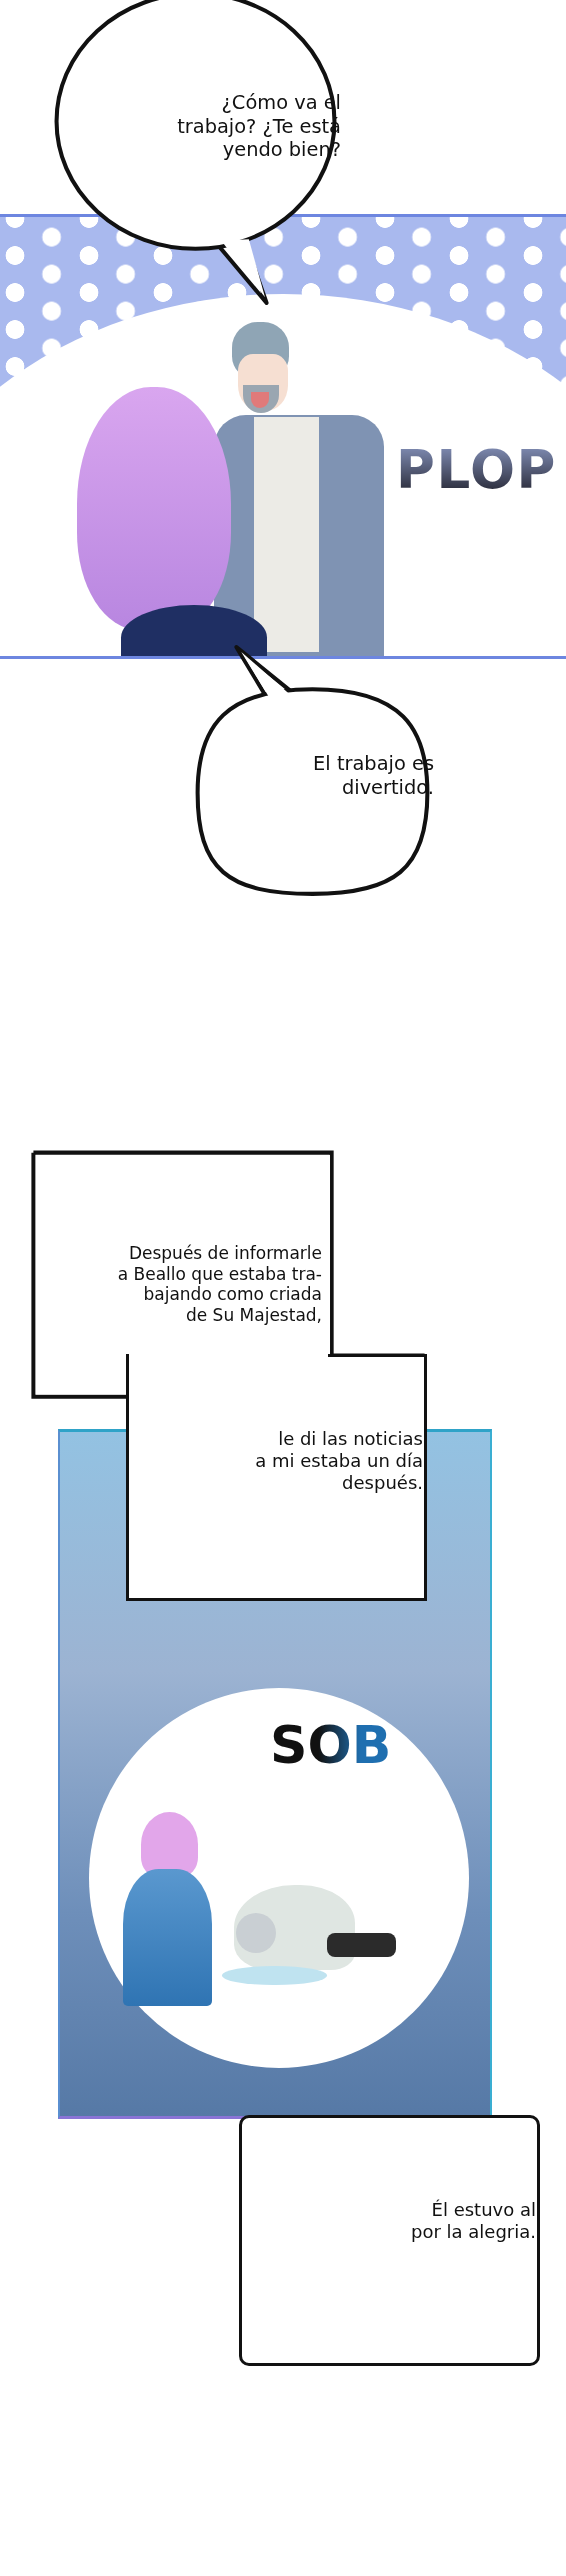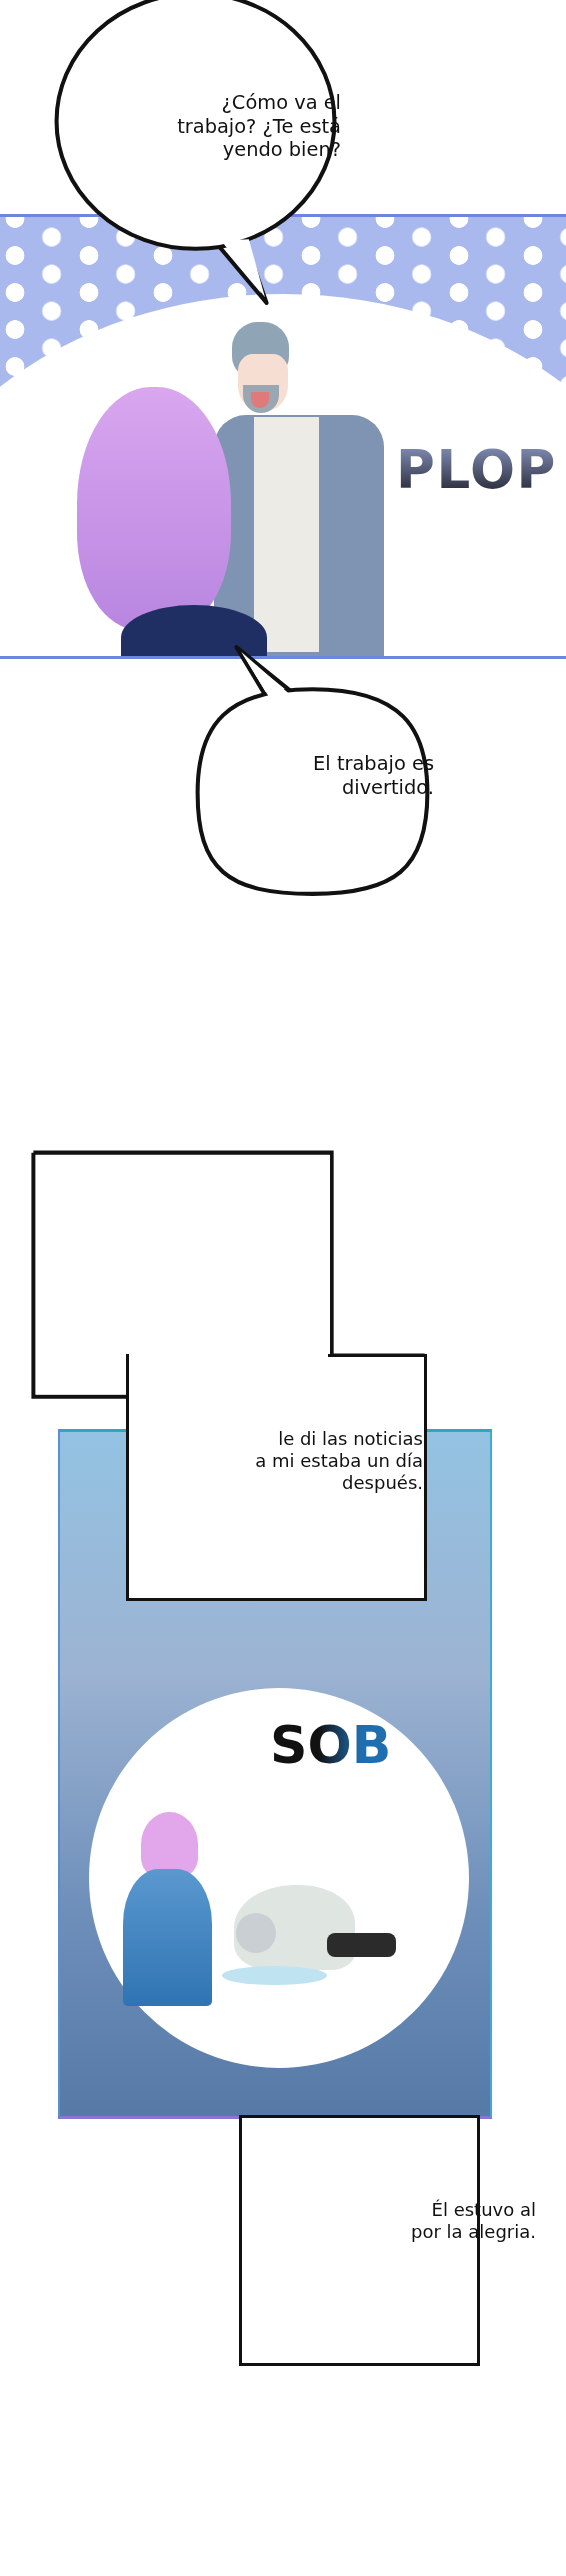--- a/index.html
+++ b/index.html
@@ -96,32 +96,38 @@
   <div style="position:absolute; left:267px; top:501px; width:69px; height:24px; border-radius:8px; background:#2b2b2b;"></div>
   <div style="position:absolute; left:162px; top:534px; width:105px; height:19.4px; border-radius:50%; background:#bfe3f0;"></div>
 </div>
 
 <div class="abs" style="left:31px; top:1150px; width:396px; height:453px;">
   <svg width="396" height="453" style="position:absolute; left:0; top:0;" viewBox="0 0 490 560">
     <path d="M3,3 L372,3 L372,254 L487,254" fill="none" stroke="#111" stroke-width="5"></path>
     <path d="M3,3 L3,305 L120,305" fill="none" stroke="#111" stroke-width="5"></path>
     <rect x="6" y="6" width="364" height="296" fill="#fff"></rect>
   </svg>
+  <div class="comic-text abs" style="left:16px; top:93px; width:275px; font-size:17px;">
+    <div>Después de informarle</div>
+    <div>a Beallo que estaba tra-</div>
+    <div>bajando como criada</div>
+    <div>de Su Majestad,</div>
+  </div>
 </div>
 
 <div class="caption" style="left:126px; top:1354px; width:301px; height:247px; border-top:none;">
   <div class="comic-text abs" style="left:0; top:74px; width:294px; font-size:18px;">
     <div>le di las noticias</div>
     <div>a mi estaba un día</div>
     <div>después.</div>
   </div>
 </div>
 
 <div class="abs" style="left:129px; top:1343px; width:199px; height:16px; background:#fff;"></div>
 <div class="abs" style="left:328px; top:1354px; width:99px; height:3.2px; background:#111;"></div>
 
-<div class="caption" style="left:239px; top:2115px; width:241px; height:251px;">
+<div class="caption" style="left:239px; top:2115px; width:301px; height:251px;border-radius:10px;">
   <div class="comic-text abs" style="left:0; top:81px; width:294px; font-size:18px;">
     <div>Él estuvo al</div>
     <div>por la alegria.</div>
   </div>
 </div>
 
 
 </body></html>

